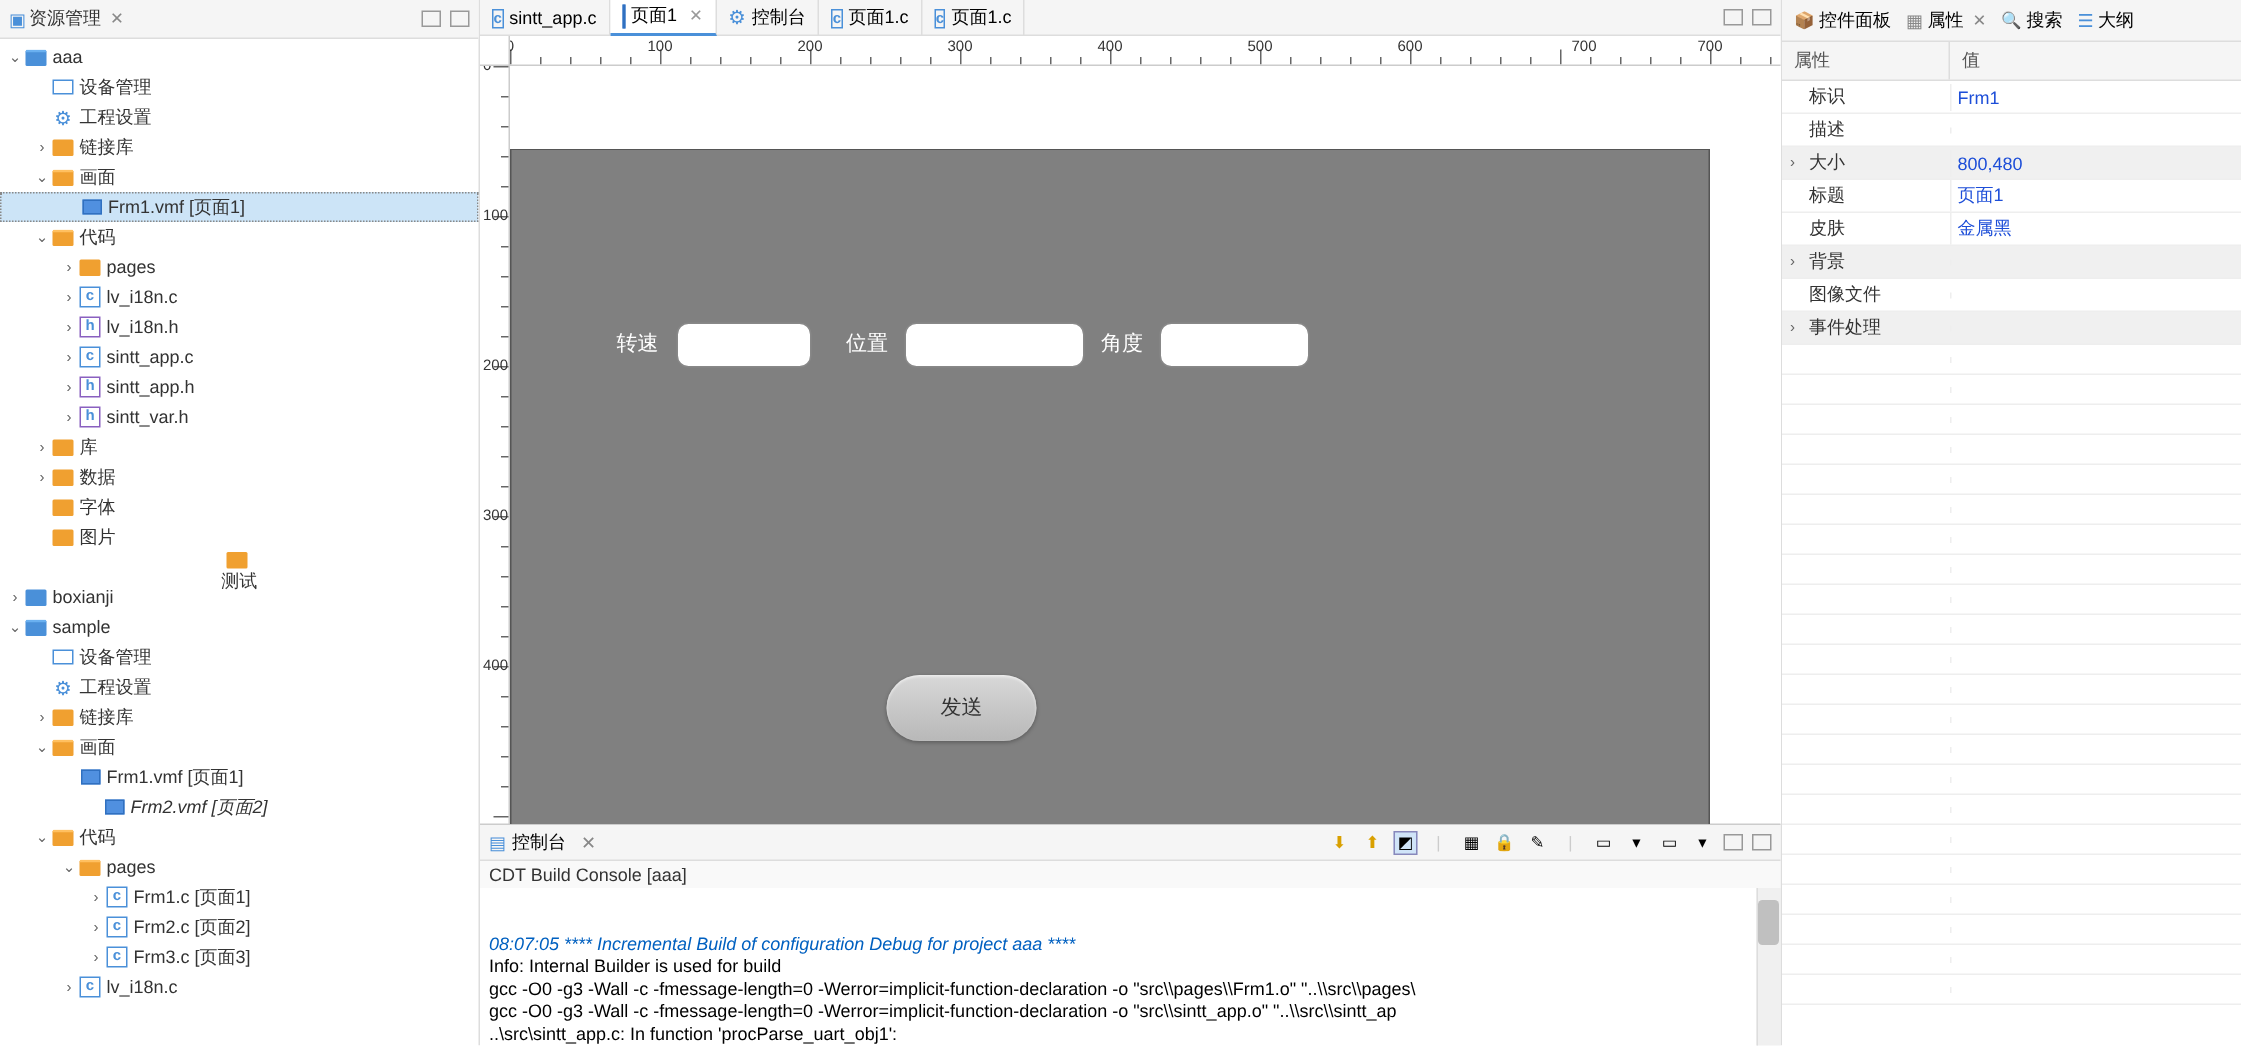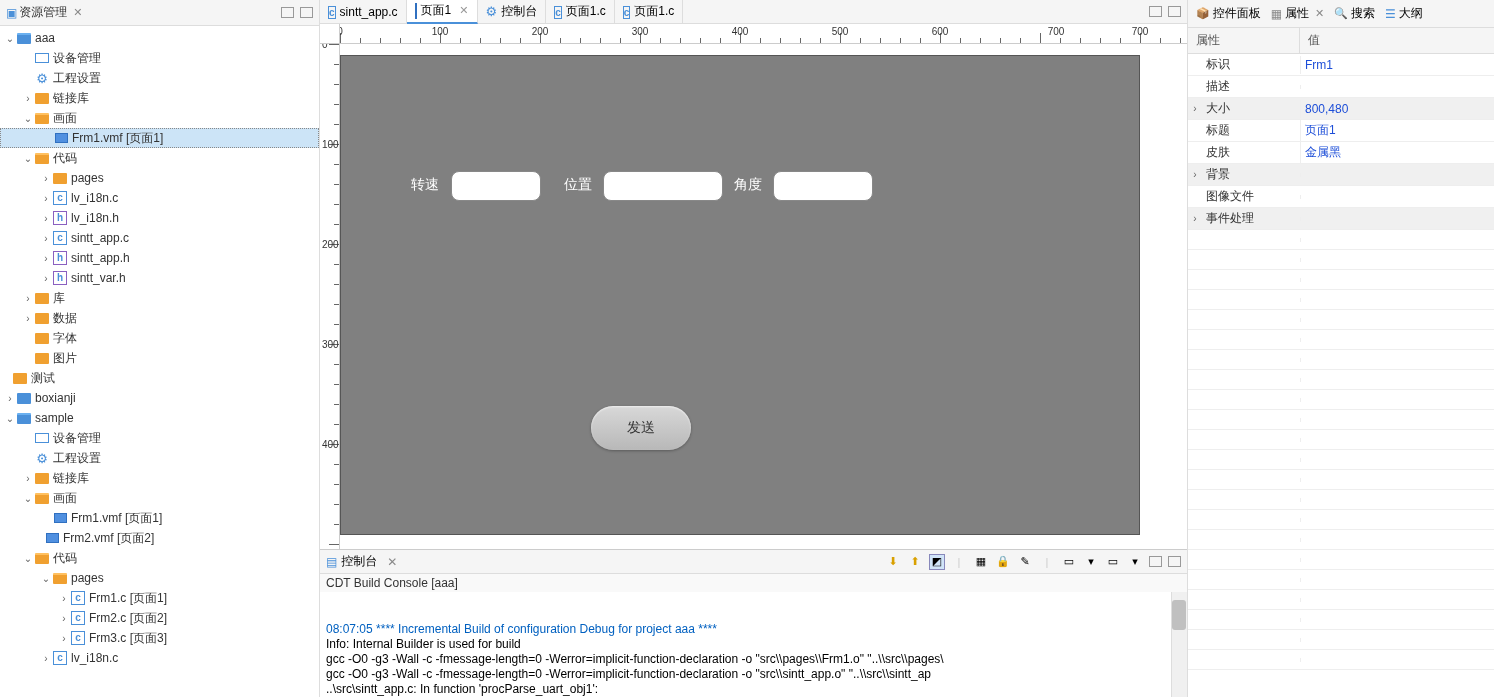--- a/index.html
+++ b/index.html
@@ -65,21 +65,21 @@
 .console-panel { height: 148px; border-top: 1px solid #ccc; display: flex; flex-direction: column; }
 .console-header { display: flex; align-items: center; padding: 3px 6px; border-bottom: 1px solid #ddd; background: #f5f5f5; }
 .console-header .title-wrap { display: flex; align-items: center; gap: 4px; }
 .console-header .x { margin-left: 6px; color: #888; cursor: pointer; }
 .console-header .spacer { flex: 1; }
 .console-toolbar { display: flex; gap: 6px; align-items: center; }
 .console-toolbar .tb-btn { width: 16px; height: 16px; display: inline-flex; align-items: center; justify-content: center; font-size: 11px; cursor: pointer; }
 .console-subtitle { padding: 2px 6px; color: #333; background: #f9f9f9; }
 .console-body { flex: 1; overflow: auto; font-family: Consolas, monospace; font-size: 12px; padding: 2px 6px; white-space: pre; position: relative; }
 .console-body .line { line-height: 15px; }
-.console-body .blue { color: #0060c0; }
+.console-body .blue { color: #0060c0; font-style: italic; }
 .console-body .black { color: #000; }
 .console-body .scrollbar { position: absolute; right: 0; top: 0; width: 16px; height: 100%; background: #f0f0f0; border-left: 1px solid #ddd; }
 .console-body .scroll-thumb { position: absolute; right: 1px; top: 8px; width: 14px; height: 30px; background: #c0c0c0; border-radius: 3px; }
 
 
 .right-panel { width: 306px; display: flex; flex-direction: column; }
 .right-tabs { display: flex; align-items: center; padding: 3px 4px; border-bottom: 1px solid #ddd; background: #f5f5f5; gap: 2px; flex-wrap: nowrap; }
 .right-tab { display: flex; align-items: center; gap: 3px; padding: 2px 4px; cursor: pointer; white-space: nowrap; }
 .right-tab .x { color: #888; margin-left: 3px; font-size: 11px; }
 
@@ -218,21 +218,21 @@
         </span>
         <span class="label">字体</span>
       </div>
       <div class="tree-item" style="padding-left: 22px;">
         <span class="expander"></span>
         <span class="icon">
           <span class="folder-orange"></span>
         </span>
         <span class="label">图片</span>
       </div>
-      <div class="tree-item" style="">
+      <div class="tree-item" style=" flex-direction: column;">
         <span class="expander"></span>
         <span class="icon">
           <span class="folder-orange"></span>
         </span>
         <span class="label">测试</span>
       </div>
       <div class="tree-item" style="padding-left: 4px;">
         <span class="expander">›</span>
         <span class="icon">
           <span class="folder-blue"></span>
@@ -272,21 +272,21 @@
         </span>
         <span class="label">画面</span>
       </div>
       <div class="tree-item" style="padding-left: 40px;">
         <span class="expander"></span>
         <span class="icon">
           <span class="file-form"></span>
         </span>
         <span class="label">Frm1.vmf [页面1]</span>
       </div>
-      <div class="tree-item" style="padding-left: 32px;">
+      <div class="tree-item" style="padding-left: 56px; font-style: italic;">
         <span class="expander"></span>
         <span class="icon">
           <span class="file-form"></span>
         </span>
         <span class="label">Frm2.vmf [页面2]</span>
       </div>
       <div class="tree-item" style="padding-left: 22px;">
         <span class="expander">⌄</span>
         <span class="icon">
           <span class="folder-open-orange"></span>
@@ -447,21 +447,21 @@
         <div class="tick" style="top: 440px;"></div>
         <div class="tick" style="top: 460px;"></div>
         <div class="tick" style="top: 480px;"></div>
         <div class="tick major" style="top: 500px;"></div>
         <div class="tick-label" style="top: 0px;">0</div>
         <div class="tick-label" style="top: 100px;">100</div>
         <div class="tick-label" style="top: 200px;">200</div>
         <div class="tick-label" style="top: 300px;">300</div>
         <div class="tick-label" style="top: 400px;">400</div>
       </div>
-    <div class="canvas-outer" style="padding:11px 0 0 0;">
+    <div class="canvas-outer" style="padding:11px 0 0 0;margin-top:44px;">
       <div class="form-canvas" id="formCanvas">
           <div class="form-label" style="left: 70px; top: 120px;">转速</div>
           <div class="form-label" style="left: 223px; top: 120px;">位置</div>
           <div class="form-label" style="left: 393px; top: 120px;">角度</div>
           <div class="form-input" style="left: 110px; top: 115px; width: 90px;"></div>
           <div class="form-input" style="left: 262px; top: 115px; width: 120px;"></div>
           <div class="form-input" style="left: 432px; top: 115px; width: 100px;"></div>
           <div class="form-button" style="left: 250px; top: 350px;">发送</div>
         </div>
     </div>

